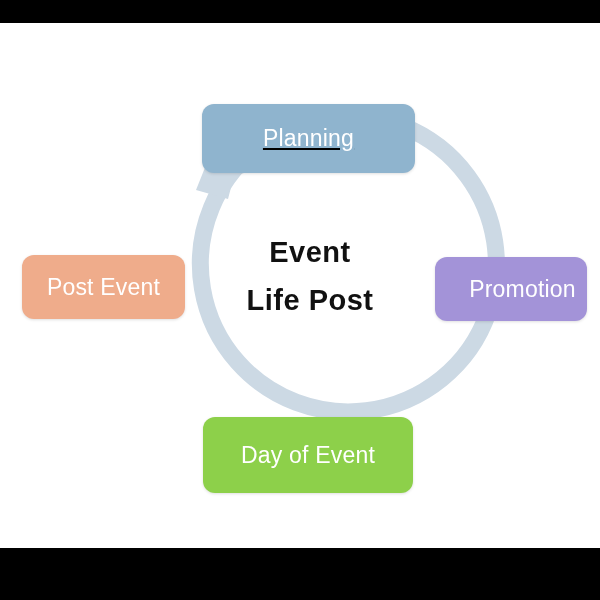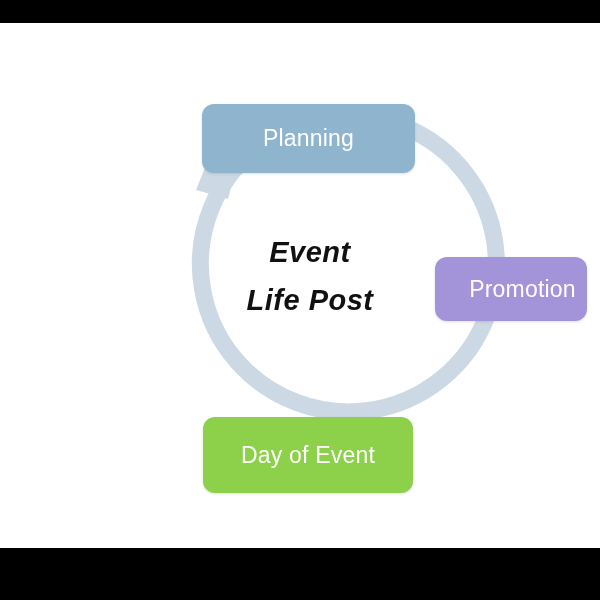--- a/index.html
+++ b/index.html
@@ -107,21 +107,20 @@
     position: absolute;
     left: 180px;
     top: 205px;
     width: 260px;
     text-align: center;
     color: #111111;
     font-weight: 800;
     font-size: 29px;
     line-height: 48px;
     letter-spacing: 0.5px;
-    font-style: italic;
   }
   #center-text .line {
     display: block;
     white-space: nowrap;
   }
 </style>
 </head>
 <body>
 
 <div id="stage">
@@ -129,32 +128,35 @@
   <div id="canvas">
 
     <svg id="ring-svg" viewBox="0 0 600 525">
 
       <path d="M 239.6 133.8
                A 148 148 0 1 0 243.0 130.4" fill="none" stroke="#ccd9e4" stroke-width="17" stroke-linecap="butt" transform="rotate(6 308 262)"></path>
 
       <polygon points="196,167 214,122 254,147 234,153 228,176" fill="#ccd9e4"></polygon>
     </svg>
 
-    <div class="node-box" id="node-planning" style="background:#8fb4ce;">
+    <div class="node-box" id="node-planning" style="background:#8fb4ce;text-decoration:underline;">
       <span class="node-label">Planning</span>
     </div>
 
     <div class="node-box" id="node-promotion" style="background:#a393d8;">
       <span class="node-label">Promotion</span>
     </div>
 
     <div class="node-box" id="node-dayofevent" style="background:#8dd04a;">
       <span class="node-label">Day of Event</span>
     </div>
 
+    <div class="node-box" id="node-postevent" style="background:#efac8b;">
+      <span class="node-label">Post Event</span>
+    </div>
 
     <div id="center-text">
       <span class="line">Event</span>
       <span class="line">Life Post</span>
     </div>
 
   </div>
 
   <div id="bar-top"></div>
   <div id="bar-bottom"></div>

